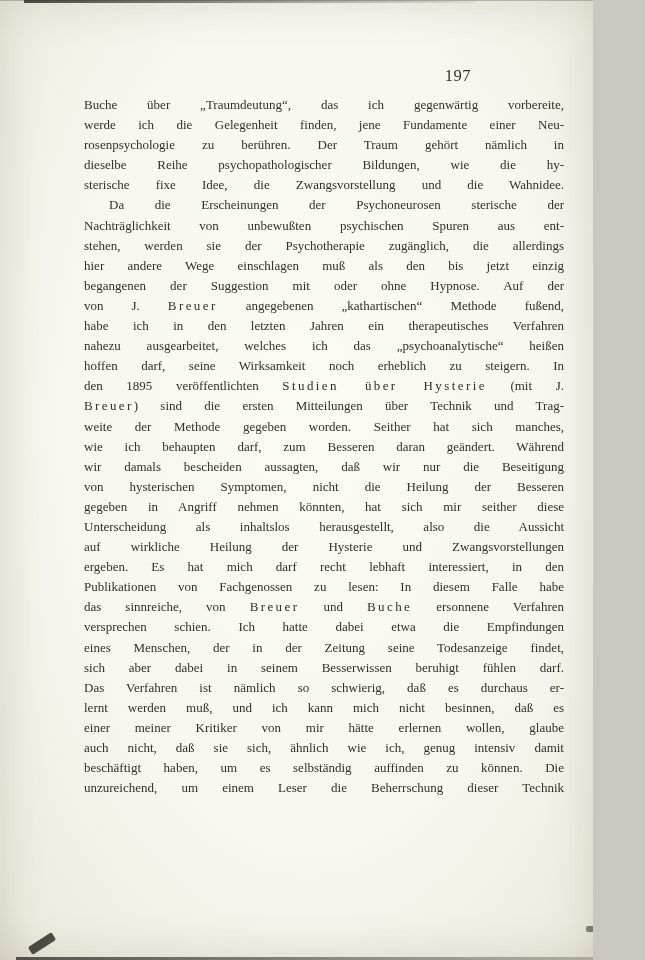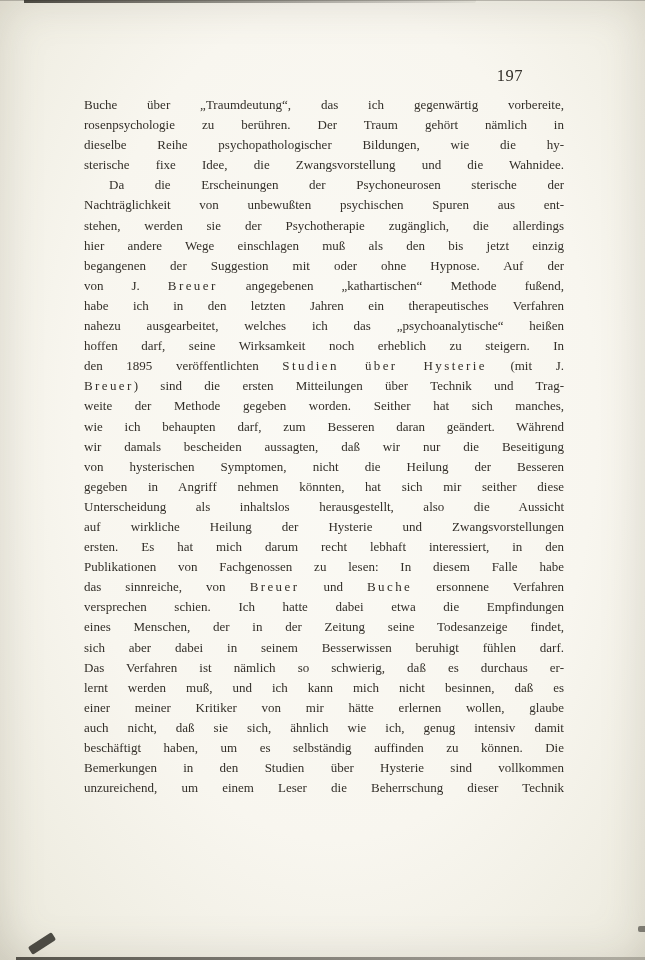--- a/index.html
+++ b/index.html
@@ -4,21 +4,21 @@
 <style>
   * { box-sizing: border-box; }
   html, body { margin: 0; padding: 0; }
   body {
     width: 645px; height: 960px;
     background: #c9c7c0;
     font-family: "Liberation Serif", serif;
   }
   .scan {
     position: relative;
-    width: 645px; height: 960px;
+    width: 593px; height: 960px;
     background: radial-gradient(ellipse at 52% 44%, #fbfaf5 0%, #f8f6ef 55%, #edebdf 92%, #e3e1d4 100%);
     overflow: hidden;
     box-shadow: inset 0 0 46px rgba(110,100,80,.20);
   }
   .edge-top {
     position: absolute; top: 0; left: 24px; width: 452px; height: 3px;
     background: linear-gradient(to right, rgba(38,36,30,.80), rgba(38,36,30,.05));
     border-radius: 0 0 2px 0;
   }
   .edge-top-full {
@@ -64,20 +64,21 @@
   <div class="edge-top-full"></div>
   <div class="edge-top"></div>
   <div class="edge-bottom"></div>
   <div class="mark-bl"></div>
   <div class="mark-br"></div>
 
   <div class="pagenum">197</div>
 
   <div class="text-block">
       <div class="line"><span>Buche über „Traumdeutung“, das ich gegenwärtig vorbereite,</span></div>
+      <div class="line"><span>werde ich die Gelegenheit finden, jene Fundamente einer Neu-</span></div>
       <div class="line"><span>rosenpsychologie zu berühren. Der Traum gehört nämlich in</span></div>
       <div class="line"><span>dieselbe Reihe psychopathologischer Bildungen, wie die hy-</span></div>
       <div class="line"><span>sterische fixe Idee, die Zwangsvorstellung und die Wahnidee.</span></div>
       <div class="line indent"><span>Da die Erscheinungen der Psychoneurosen sterische der</span></div>
       <div class="line"><span>Nachträglichkeit von unbewußten psychischen Spuren aus ent-</span></div>
       <div class="line"><span>stehen, werden sie der Psychotherapie zugänglich, die allerdings</span></div>
       <div class="line"><span>hier andere Wege einschlagen muß als den bis jetzt einzig</span></div>
       <div class="line"><span>begangenen der Suggestion mit oder ohne Hypnose. Auf der</span></div>
       <div class="line"><span>von J. </span><span class="sp">Breuer</span><span> angegebenen „kathartischen“ Methode fußend,</span></div>
       <div class="line"><span>habe ich in den letzten Jahren ein therapeutisches Verfahren</span></div>
@@ -85,27 +86,26 @@
       <div class="line"><span>hoffen darf, seine Wirksamkeit noch erheblich zu steigern. In</span></div>
       <div class="line"><span>den 1895 veröffentlichten </span><span class="sp">Studien über Hysterie</span><span> (mit J.</span></div>
       <div class="line"><span class="sp">Breuer</span><span>) sind die ersten Mitteilungen über Technik und Trag-</span></div>
       <div class="line"><span>weite der Methode gegeben worden. Seither hat sich manches,</span></div>
       <div class="line"><span>wie ich behaupten darf, zum Besseren daran geändert. Während</span></div>
       <div class="line"><span>wir damals bescheiden aussagten, daß wir nur die Beseitigung</span></div>
       <div class="line"><span>von hysterischen Symptomen, nicht die Heilung der Besseren</span></div>
       <div class="line"><span>gegeben in Angriff nehmen könnten, hat sich mir seither diese</span></div>
       <div class="line"><span>Unterscheidung als inhaltslos herausgestellt, also die Aussicht</span></div>
       <div class="line"><span>auf wirkliche Heilung der Hysterie und Zwangsvorstellungen</span></div>
-      <div class="line"><span>ersten. Es hat mich darum recht lebhaft interessiert, in den</span></div>
+      <div class="line"><span>ergeben. Es hat mich darf recht lebhaft interessiert, in den</span></div>
       <div class="line"><span>Publikationen von Fachgenossen zu lesen: In diesem Falle habe</span></div>
       <div class="line"><span>das sinnreiche, von </span><span class="sp">Breuer</span><span> und </span><span class="sp">Buche</span><span> ersonnene Verfahren</span></div>
       <div class="line"><span>versprechen schien. Ich hatte dabei etwa die Empfindungen</span></div>
       <div class="line"><span>eines Menschen, der in der Zeitung seine Todesanzeige findet,</span></div>
       <div class="line"><span>sich aber dabei in seinem Besserwissen beruhigt fühlen darf.</span></div>
       <div class="line"><span>Das Verfahren ist nämlich so schwierig, daß es durchaus er-</span></div>
       <div class="line"><span>lernt werden muß, und ich kann mich nicht besinnen, daß es</span></div>
       <div class="line"><span>einer meiner Kritiker von mir hätte erlernen wollen, glaube</span></div>
       <div class="line"><span>auch nicht, daß sie sich, ähnlich wie ich, genug intensiv damit</span></div>
       <div class="line"><span>beschäftigt haben, um es selbständig auffinden zu können. Die</span></div>
-      <div class="line"><span>Bemerkungen in den Studien über Hysterie sind vollkommen</span></div>
       <div class="line"><span>unzureichend, um einem Leser die Beherrschung dieser Technik</span></div>
     </div>
 </div>
 
 </body></html>

